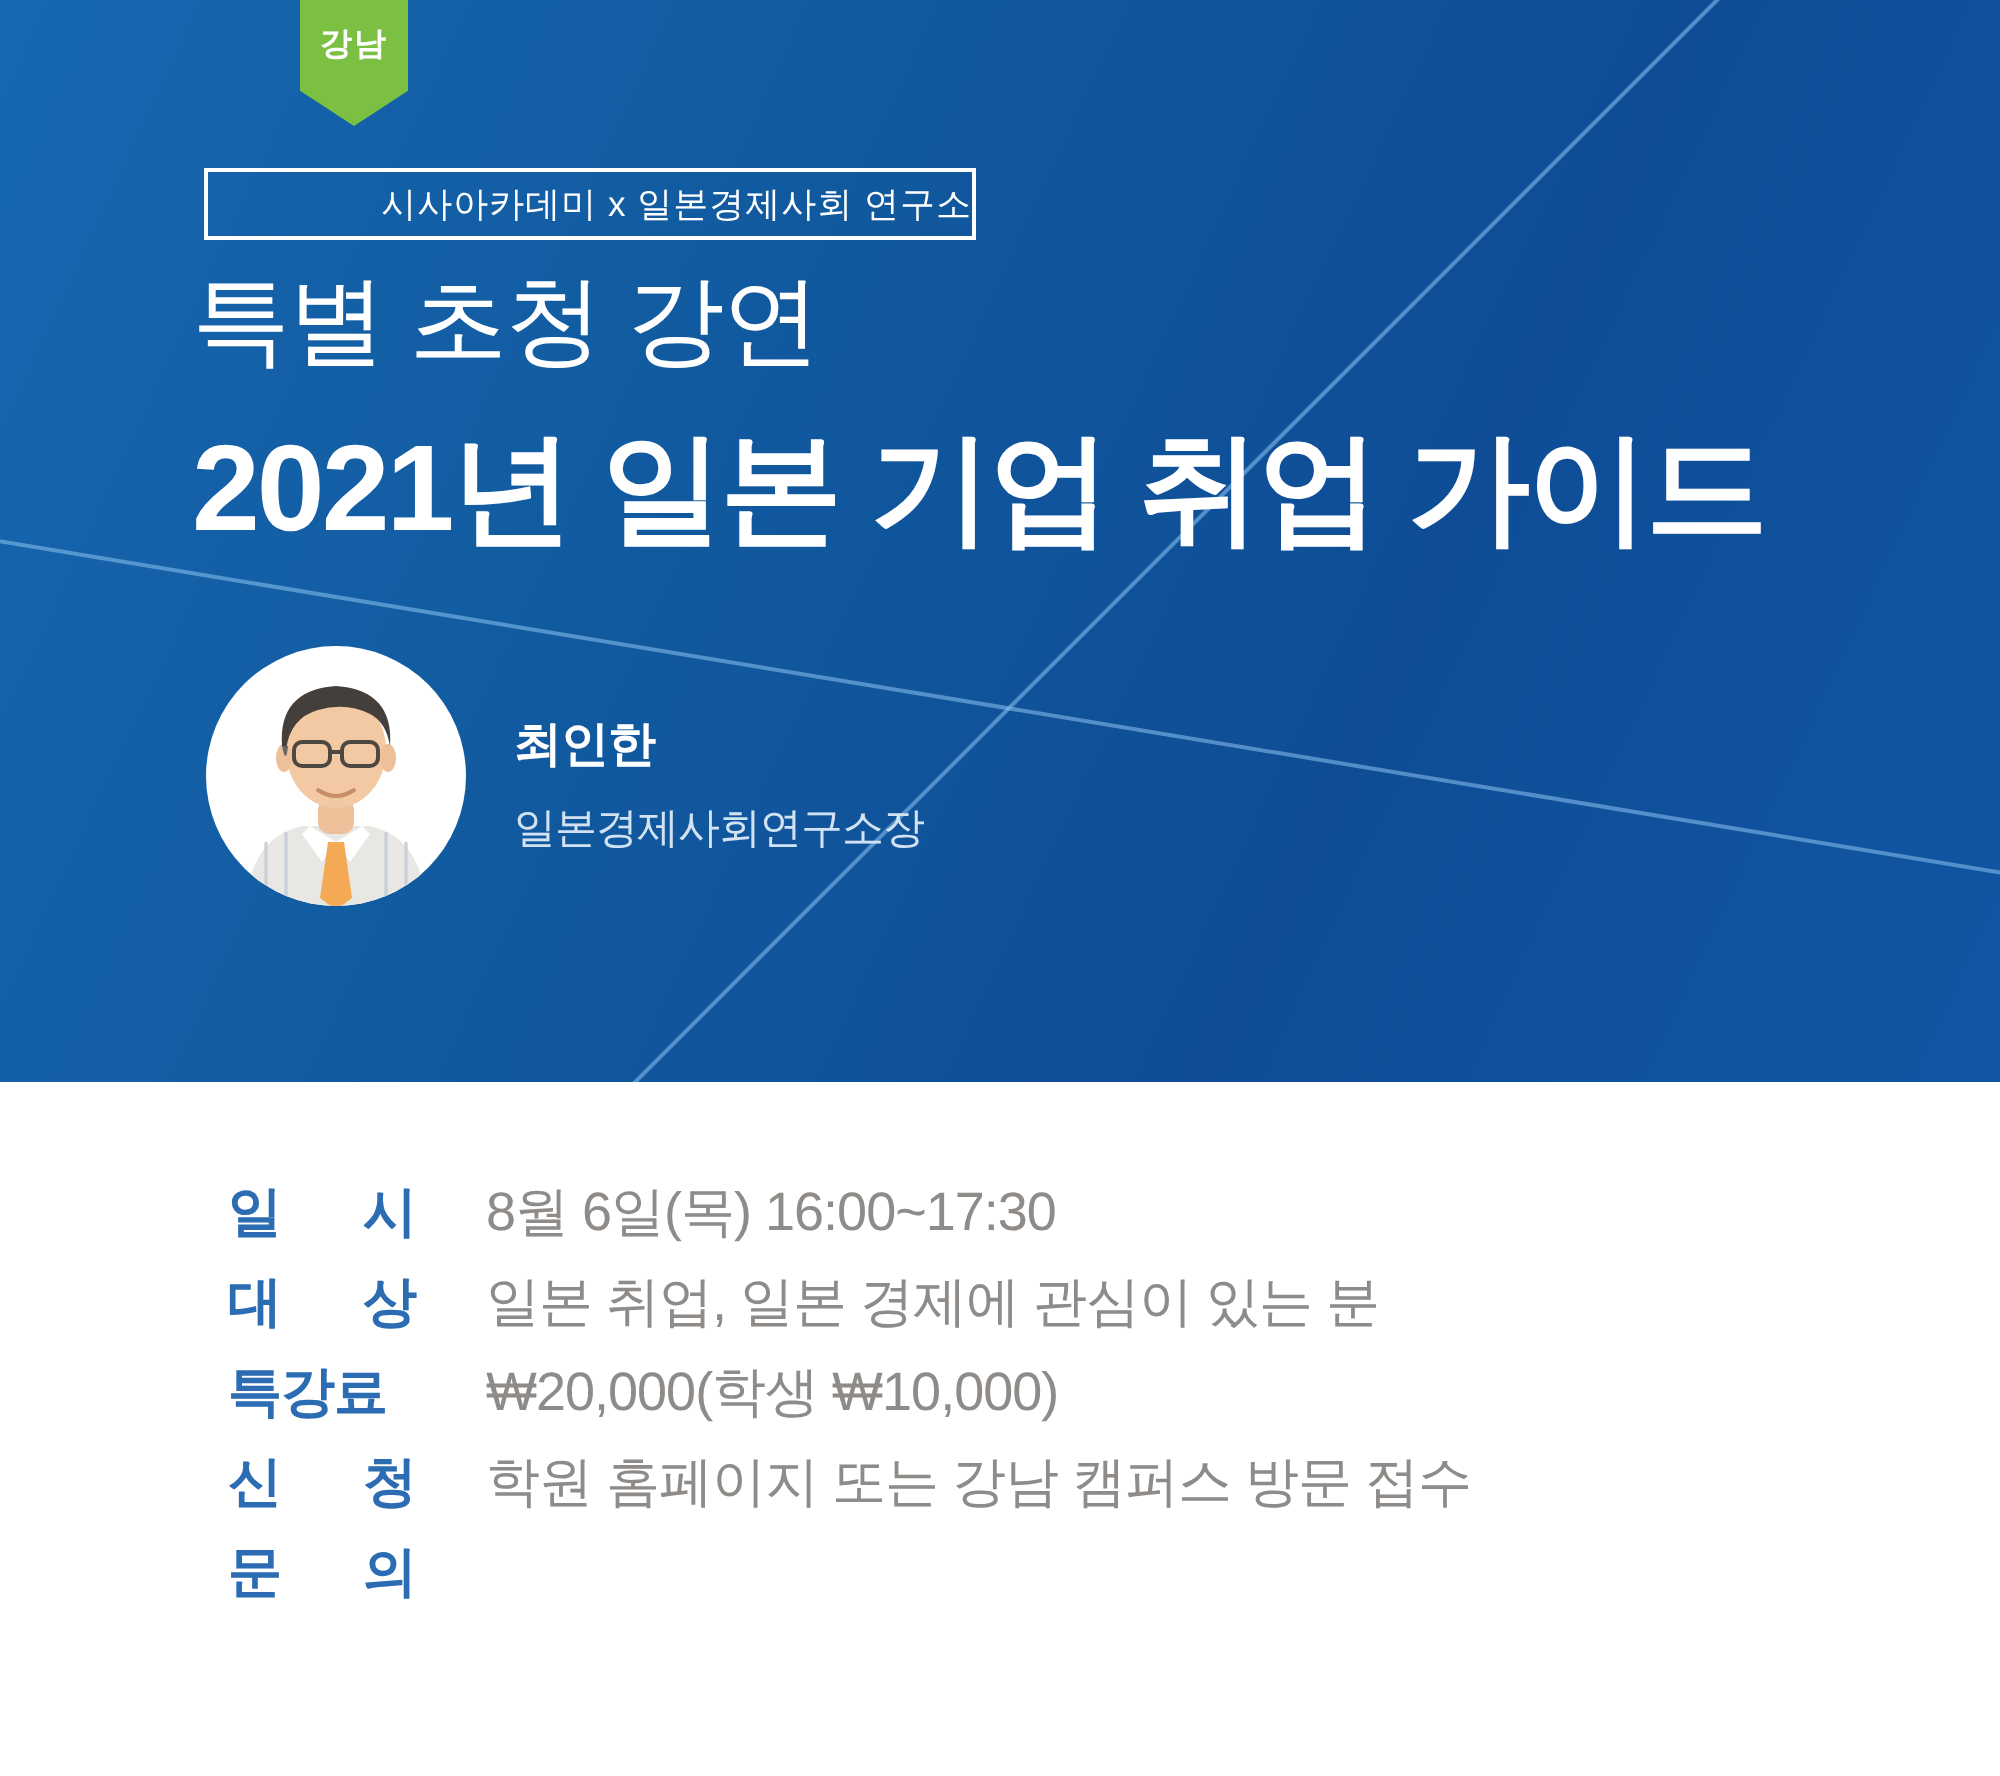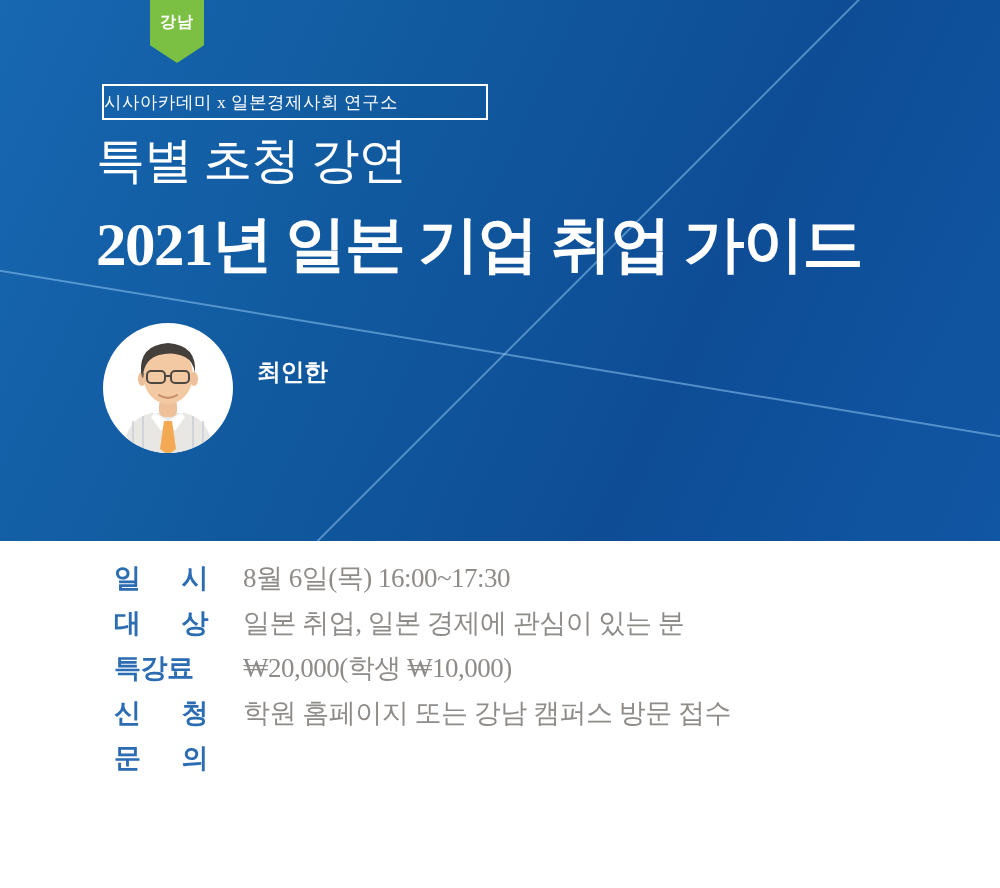--- a/index.html
+++ b/index.html
@@ -1,20 +1,20 @@
 <!DOCTYPE html>
 <html><head>
 <meta charset="utf-8">
 <style>
   html,body{margin:0;padding:0;background:#ffffff;}
   .poster{
     position:relative;
     width:1000px;height:868px;
     overflow:hidden;
-    font-family:Liberation Serif, serif;
+    font-family:Liberation Sans, sans-serif;
     background:#ffffff;
   }
   
   .hero{
     position:absolute;left:0;top:0;width:1000px;height:541px;
     background:linear-gradient(115deg,#1767b1 0%,#115a9f 35%,#0e4d96 68%,#1156a3 100%);
     overflow:hidden;
   }
   .deco-line{position:absolute;height:1.5px;background:rgba(140,195,240,0.55);}
   .deco-line.steep{left:860px;top:0;width:800px;transform:rotate(135deg);transform-origin:0 0;}
@@ -24,21 +24,21 @@
     position:absolute;left:150px;top:0;width:54px;height:63px;
     background:#7bc043;
     clip-path:polygon(0 0,100% 0,100% 72%,50% 100%,0 72%);
     display:flex;justify-content:center;
   }
   .ribbon span{color:#fff;font-size:16px;font-weight:700;margin-top:12px;letter-spacing:1px;}
   
   .partner-box{
     position:absolute;left:102px;top:84px;width:386px;height:36px;
     border:2px solid #ffffff;box-sizing:border-box;
-    display:flex;align-items:center;justify-content:flex-start;
+    display:flex;align-items:center;justify-content:flex-end;
   }
   .partner-box span{color:#ffffff;font-size:17.5px;letter-spacing:0.5px;}
   
   .subtitle{
     position:absolute;left:96px;top:128px;
     color:#ffffff;font-size:49px;font-weight:300;letter-spacing:-1px;
   }
   .main-title{
     position:absolute;left:96px;top:204px;
     color:#ffffff;font-size:61px;font-weight:800;letter-spacing:-1.5px;
@@ -53,21 +53,21 @@
     position:absolute;left:257px;top:356px;
     color:#ffffff;font-size:24px;font-weight:600;letter-spacing:-0.5px;
   }
   .speaker-role{
     position:absolute;left:257px;top:400px;
     color:#d3e2f2;font-size:21px;letter-spacing:-0.5px;
   }
   
   .details{
     position:absolute;left:0;top:541px;width:1000px;
-    padding-top:14px;
+    padding-top:42px;
   }
   .detail-row{height:45px;display:flex;align-items:center;}
   .detail-label{
     margin-left:114px;width:94px;flex:0 0 94px;
     color:#2b6cb2;font-size:27px;font-weight:700;
     text-align:justify;text-align-last:justify;letter-spacing:-0.5px;
   }
   .detail-value{
     margin-left:35px;
     color:#8e8b88;font-size:27px;letter-spacing:-0.5px;white-space:nowrap;text-align:center;
@@ -122,20 +122,21 @@
         <g fill="none" stroke="#4d4742" stroke-width="2">
           <rect x="44" y="48" width="18" height="12" rx="4"></rect>
           <rect x="68" y="48" width="18" height="12" rx="4"></rect>
           <path d="M62 53 L68 53"></path>
         </g>
 
         <path d="M56 72 Q65 78 74 72" fill="none" stroke="#c78d66" stroke-width="2" stroke-linecap="round"></path>
       </svg>
     </div>
     <div class="speaker-name">최인한</div>
+    <div class="speaker-role">일본경제사회연구소장</div>
   </div>
 
   <div class="details">
     <div class="detail-row">
       <span class="detail-label">일 시</span>
       <span class="detail-value">8월 6일(목) 16:00~17:30</span>
     </div>
     <div class="detail-row">
       <span class="detail-label">대 상</span>
       <span class="detail-value">일본 취업, 일본 경제에 관심이 있는 분</span>

